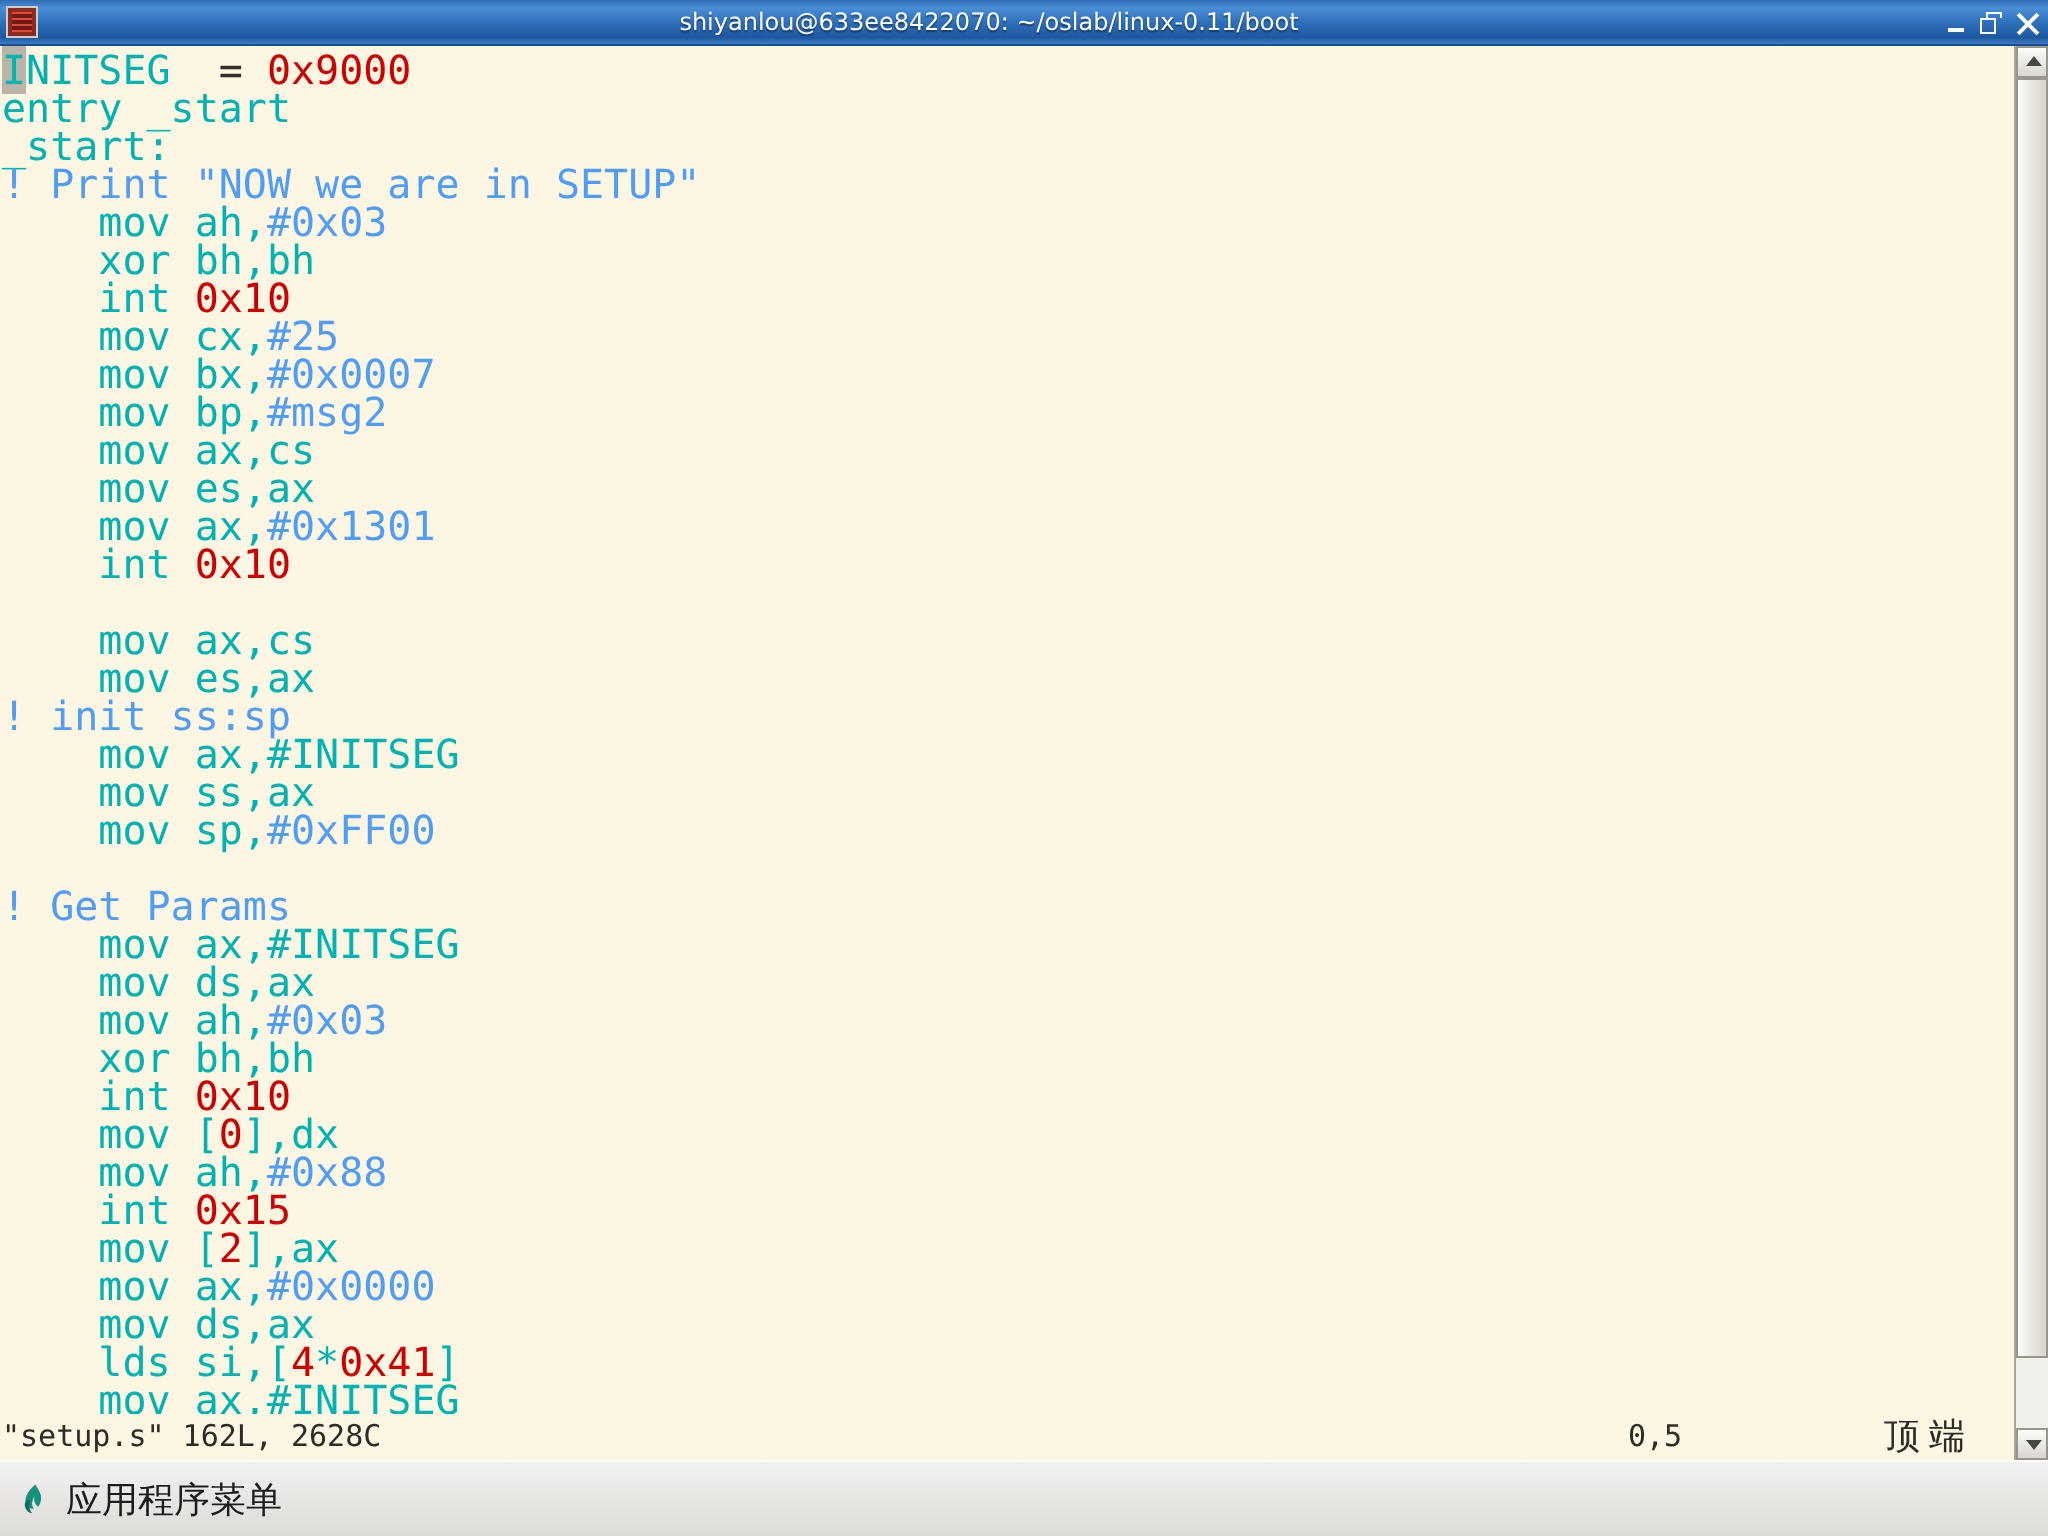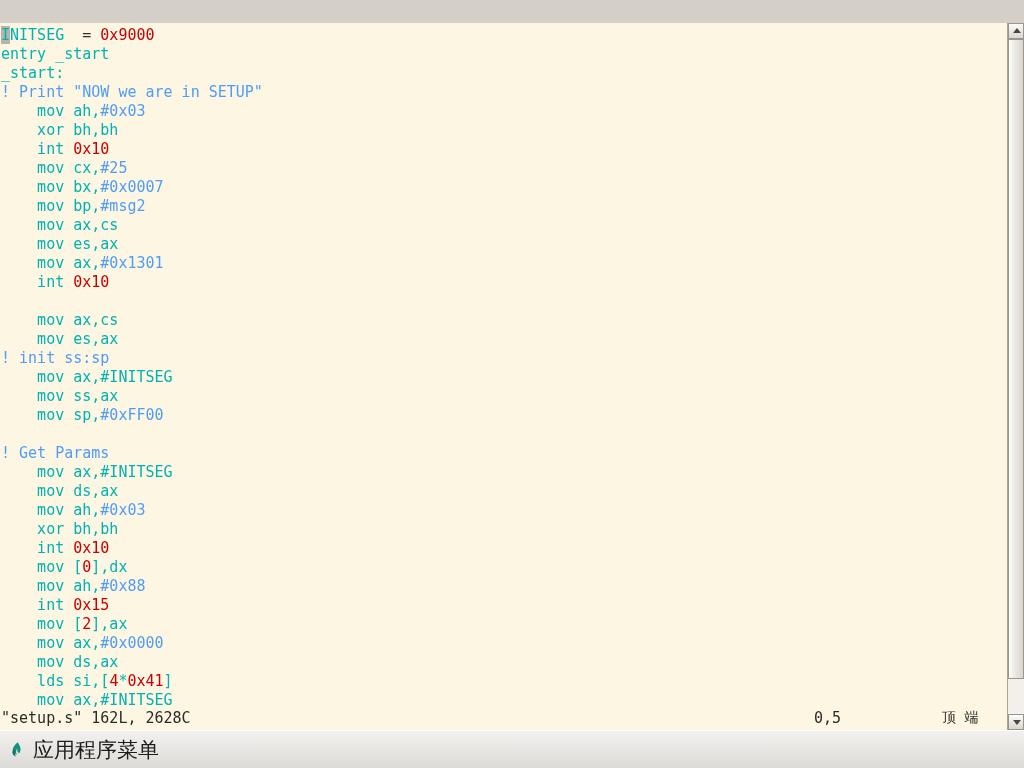--- a/index.html
+++ b/index.html
@@ -72,21 +72,21 @@
     position: absolute; top: 23px; left: 0;
     width: 1007px; height: 707px;
     background: #fdf6e3;
     overflow: hidden;
     box-sizing: border-box;
   }
   .buffer {
     position: absolute; top: 0; left: 0;
     padding: 3px 0 0 1px;
     font-family: "DejaVu Sans Mono", monospace;
-    font-size: 15px;
+    font-size: 20px;
     line-height: 19px;
     white-space: pre;
     letter-spacing: 0px;
   }
   .ln { height: 19px; }
   .c-cyan   { color: #00b3b3; }
   .c-blue   { color: #4f9df7; }
   .c-red    { color: #cc0000; }
   .c-black  { color: #33312b; }
   .cursor {
@@ -100,21 +100,21 @@
     width: 1007px; height: 22px;
     background: #fdf6e3;
     color: #2b2b28;
     font-family: "DejaVu Sans Mono", monospace;
     font-size: 15px;
     line-height: 22px;
     white-space: pre;
   }
   .sl-file { position: absolute; left: 1px; top: 0; }
   .sl-pos  { position: absolute; left: 814px; top: 0; }
-  .sl-perc { position: absolute; left: 942px; top: 0; font-family: Liberation Mono, monospace; font-size:14px;}
+  .sl-perc { position: absolute; left: 942px; top: 0; font-family: Liberation Serif, serif; font-size:18px;}
 
   
   .scrollbar {
     position: absolute; top: 23px; right: 0;
     width: 17px; height: 707px;
     background: #e9e7e0;
     border-left: 1px solid #a8a49c;
     box-sizing: border-box;
   }
   .sb-btn {
@@ -146,27 +146,36 @@
   .taskbar {
     position: absolute; left: 0; bottom: 0;
     width: 1024px; height: 38px;
     background: linear-gradient(to bottom, #f2f1ef 0%, #e7e6e3 50%, #dcdbd7 100%);
     border-top: 1px solid #ffffff;
     display: flex; align-items: center;
     box-sizing: border-box;
   }
   .tb-item { display: flex; align-items: center; padding: 0 8px; height: 36px; }
   .tb-icon { width: 18px; height: 18px; margin-right: 7px; position: relative; flex:0 0 auto; }
-  .tb-label { font-family: "DejaVu Sans", sans-serif; font-size: 21px; color: #1d1d1d; }
+  .tb-label { font-family: "DejaVu Sans", sans-serif; font-size: 18px; color: #1d1d1d; }
 </style>
 </head>
 <body>
 
 <div id="app">
 
+  <div class="titlebar">
+    <div class="win-icon"></div>
+    <div class="title-text">shiyanlou@633ee8422070: ~/oslab/linux-0.11/boot</div>
+    <div class="win-btns">
+      <span class="win-btn wb-min"></span>
+      <span class="win-btn wb-max"></span>
+      <span class="win-btn wb-close"></span>
+    </div>
+  </div>
 
   <div class="term">
     <div class="buffer" id="buffer"><div class="ln"><span class="cursor">I</span><span class="c-cyan">NITSEG</span><span class="c-black">  = </span><span class="c-red">0x9000</span></div><div class="ln"><span class="c-cyan">entry _start</span></div><div class="ln"><span class="c-cyan">_start:</span></div><div class="ln"><span class="c-blue">! Print "NOW we are in SETUP"</span></div><div class="ln"><span class="c-cyan">    mov ah,</span><span class="c-blue">#0x03</span></div><div class="ln"><span class="c-cyan">    xor bh,bh</span></div><div class="ln"><span class="c-cyan">    int </span><span class="c-red">0x10</span></div><div class="ln"><span class="c-cyan">    mov cx,</span><span class="c-blue">#25</span></div><div class="ln"><span class="c-cyan">    mov bx,</span><span class="c-blue">#0x0007</span></div><div class="ln"><span class="c-cyan">    mov bp,</span><span class="c-blue">#msg2</span></div><div class="ln"><span class="c-cyan">    mov ax,cs</span></div><div class="ln"><span class="c-cyan">    mov es,ax</span></div><div class="ln"><span class="c-cyan">    mov ax,</span><span class="c-blue">#0x1301</span></div><div class="ln"><span class="c-cyan">    int </span><span class="c-red">0x10</span></div><div class="ln">&nbsp;</div><div class="ln"><span class="c-cyan">    mov ax,cs</span></div><div class="ln"><span class="c-cyan">    mov es,ax</span></div><div class="ln"><span class="c-blue">! init ss:sp</span></div><div class="ln"><span class="c-cyan">    mov ax,#INITSEG</span></div><div class="ln"><span class="c-cyan">    mov ss,ax</span></div><div class="ln"><span class="c-cyan">    mov sp,</span><span class="c-blue">#0xFF00</span></div><div class="ln">&nbsp;</div><div class="ln"><span class="c-blue">! Get Params</span></div><div class="ln"><span class="c-cyan">    mov ax,#INITSEG</span></div><div class="ln"><span class="c-cyan">    mov ds,ax</span></div><div class="ln"><span class="c-cyan">    mov ah,</span><span class="c-blue">#0x03</span></div><div class="ln"><span class="c-cyan">    xor bh,bh</span></div><div class="ln"><span class="c-cyan">    int </span><span class="c-red">0x10</span></div><div class="ln"><span class="c-cyan">    mov [</span><span class="c-red">0</span><span class="c-cyan">],dx</span></div><div class="ln"><span class="c-cyan">    mov ah,</span><span class="c-blue">#0x88</span></div><div class="ln"><span class="c-cyan">    int </span><span class="c-red">0x15</span></div><div class="ln"><span class="c-cyan">    mov [</span><span class="c-red">2</span><span class="c-cyan">],ax</span></div><div class="ln"><span class="c-cyan">    mov ax,</span><span class="c-blue">#0x0000</span></div><div class="ln"><span class="c-cyan">    mov ds,ax</span></div><div class="ln"><span class="c-cyan">    lds si,[</span><span class="c-red">4</span><span class="c-cyan">*</span><span class="c-red">0x41</span><span class="c-cyan">]</span></div><div class="ln"><span class="c-cyan">    mov ax,#INITSEG</span></div></div>
   </div>
 
   <div class="statusline">
     <span class="sl-file">"setup.s" 162L, 2628C</span>
     <span class="sl-pos">0,5</span>
     <span class="sl-perc">顶 端</span>
   </div>

